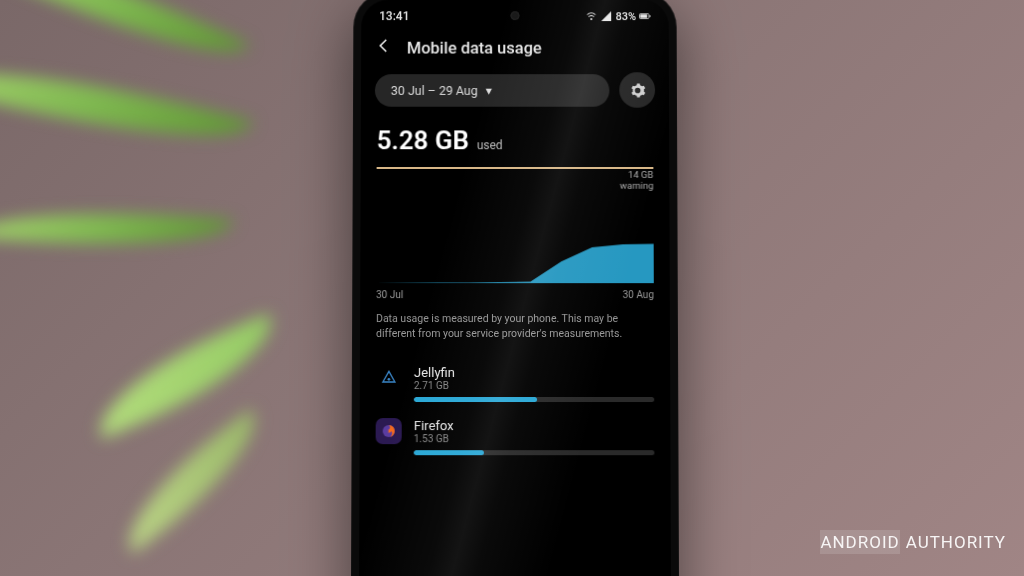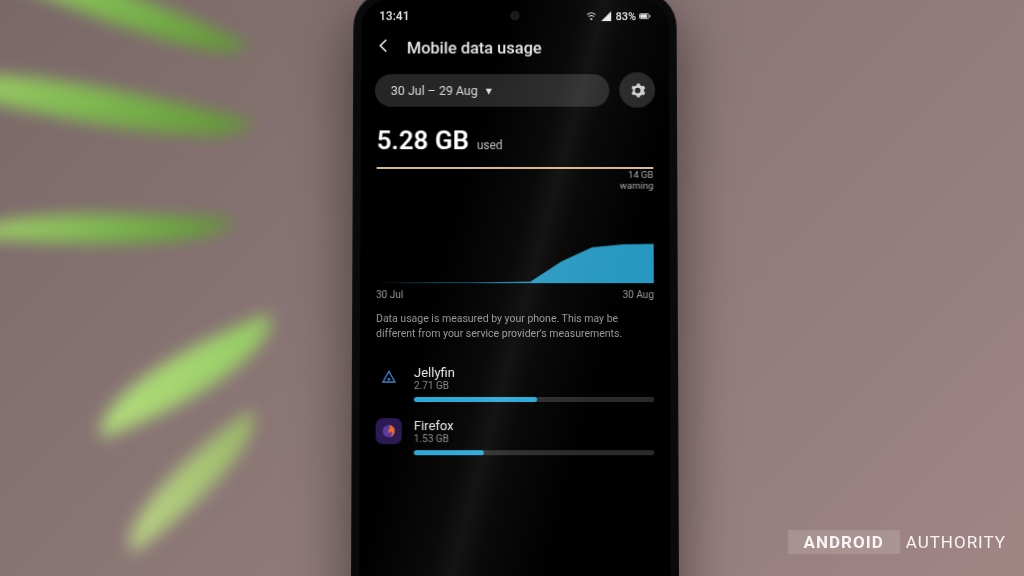--- a/index.html
+++ b/index.html
@@ -39,23 +39,23 @@
       color: #fff;
       font-size: 17px;
       letter-spacing: 1px;
       font-weight: 400;
       opacity: 0.92;
       display: flex;
       align-items: center;
       gap: 6px;
     }
     .watermark .bold {
-      font-weight: 700;
+      font-weight: 400;
       background: rgba(255,255,255,0.15);
-      padding: 2px 16px;
+      padding: 2px 0;
     }
     .phone {
       position: absolute;
       left: 352px;
       top: -12px;
       width: 326px;
       height: 700px;
       background: #0a0a0a;
       border-radius: 36px;
       z-index: 3;

